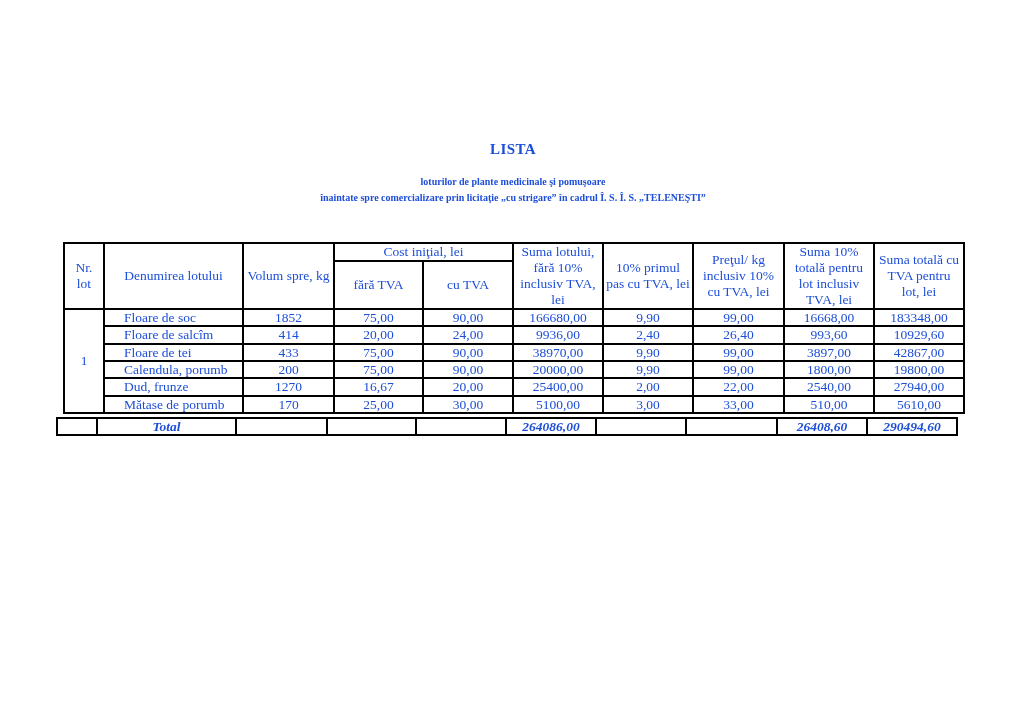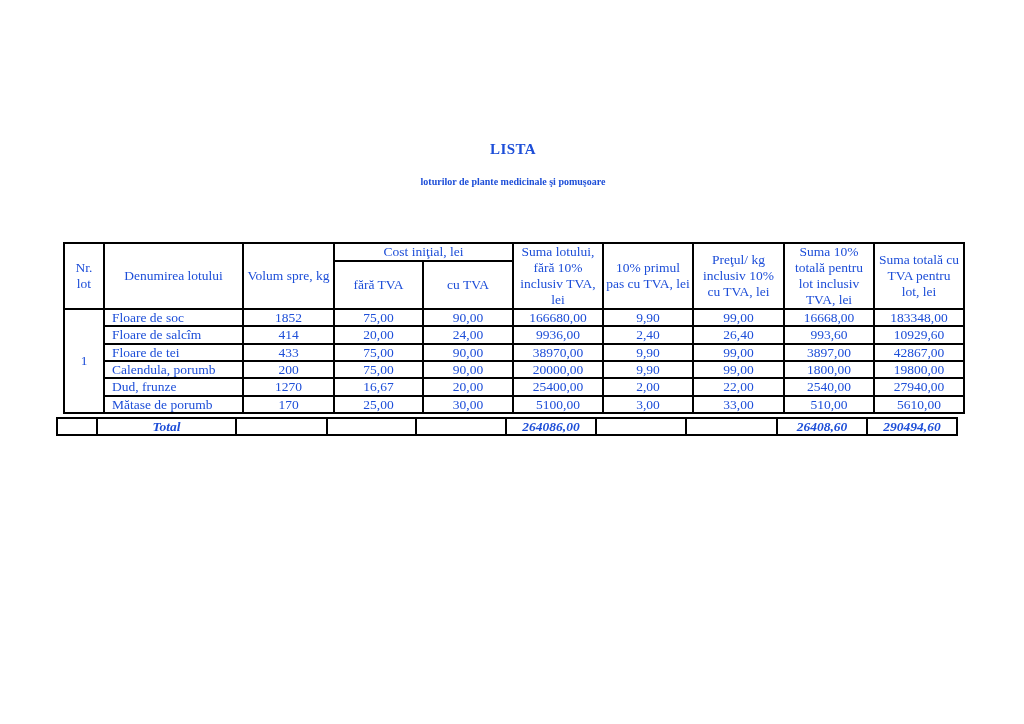--- a/index.html
+++ b/index.html
@@ -43,38 +43,39 @@
   }
   .main-table thead tr.group-row th { height: 15px; }
   .main-table thead tr.sub-row th { height: 45px; }
   .main-table tbody td {
     height: 15.4px;
     line-height: 15.4px;
     white-space: nowrap;
   }
   td.name {
     text-align: left;
-    padding-left: 7px;
+    padding-left: 19px;
   }
   .total-table td {
     height: 15.4px;
     line-height: 15.4px;
     font-weight: bold;
     white-space: nowrap;
   }
 </style>
 </head>
 <body>
 
 <div class="page">
 
   <div class="doc-title">LISTA</div>
 
   <div class="doc-subtitle">
     <div>loturilor de plante medicinale şi pomuşoare</div>
+    <div>înaintate spre comercializare prin licitaţie „cu strigare” în cadrul Î. S. Î. S. „TELENEŞTI”</div>
   </div>
 
   <table class="main-table">
     <colgroup>
       <col style="width:40px">
         <col style="width:139px">
         <col style="width:91px">
       <col style="width:89px">
         <col style="width:90px">
         <col style="width:90px">

